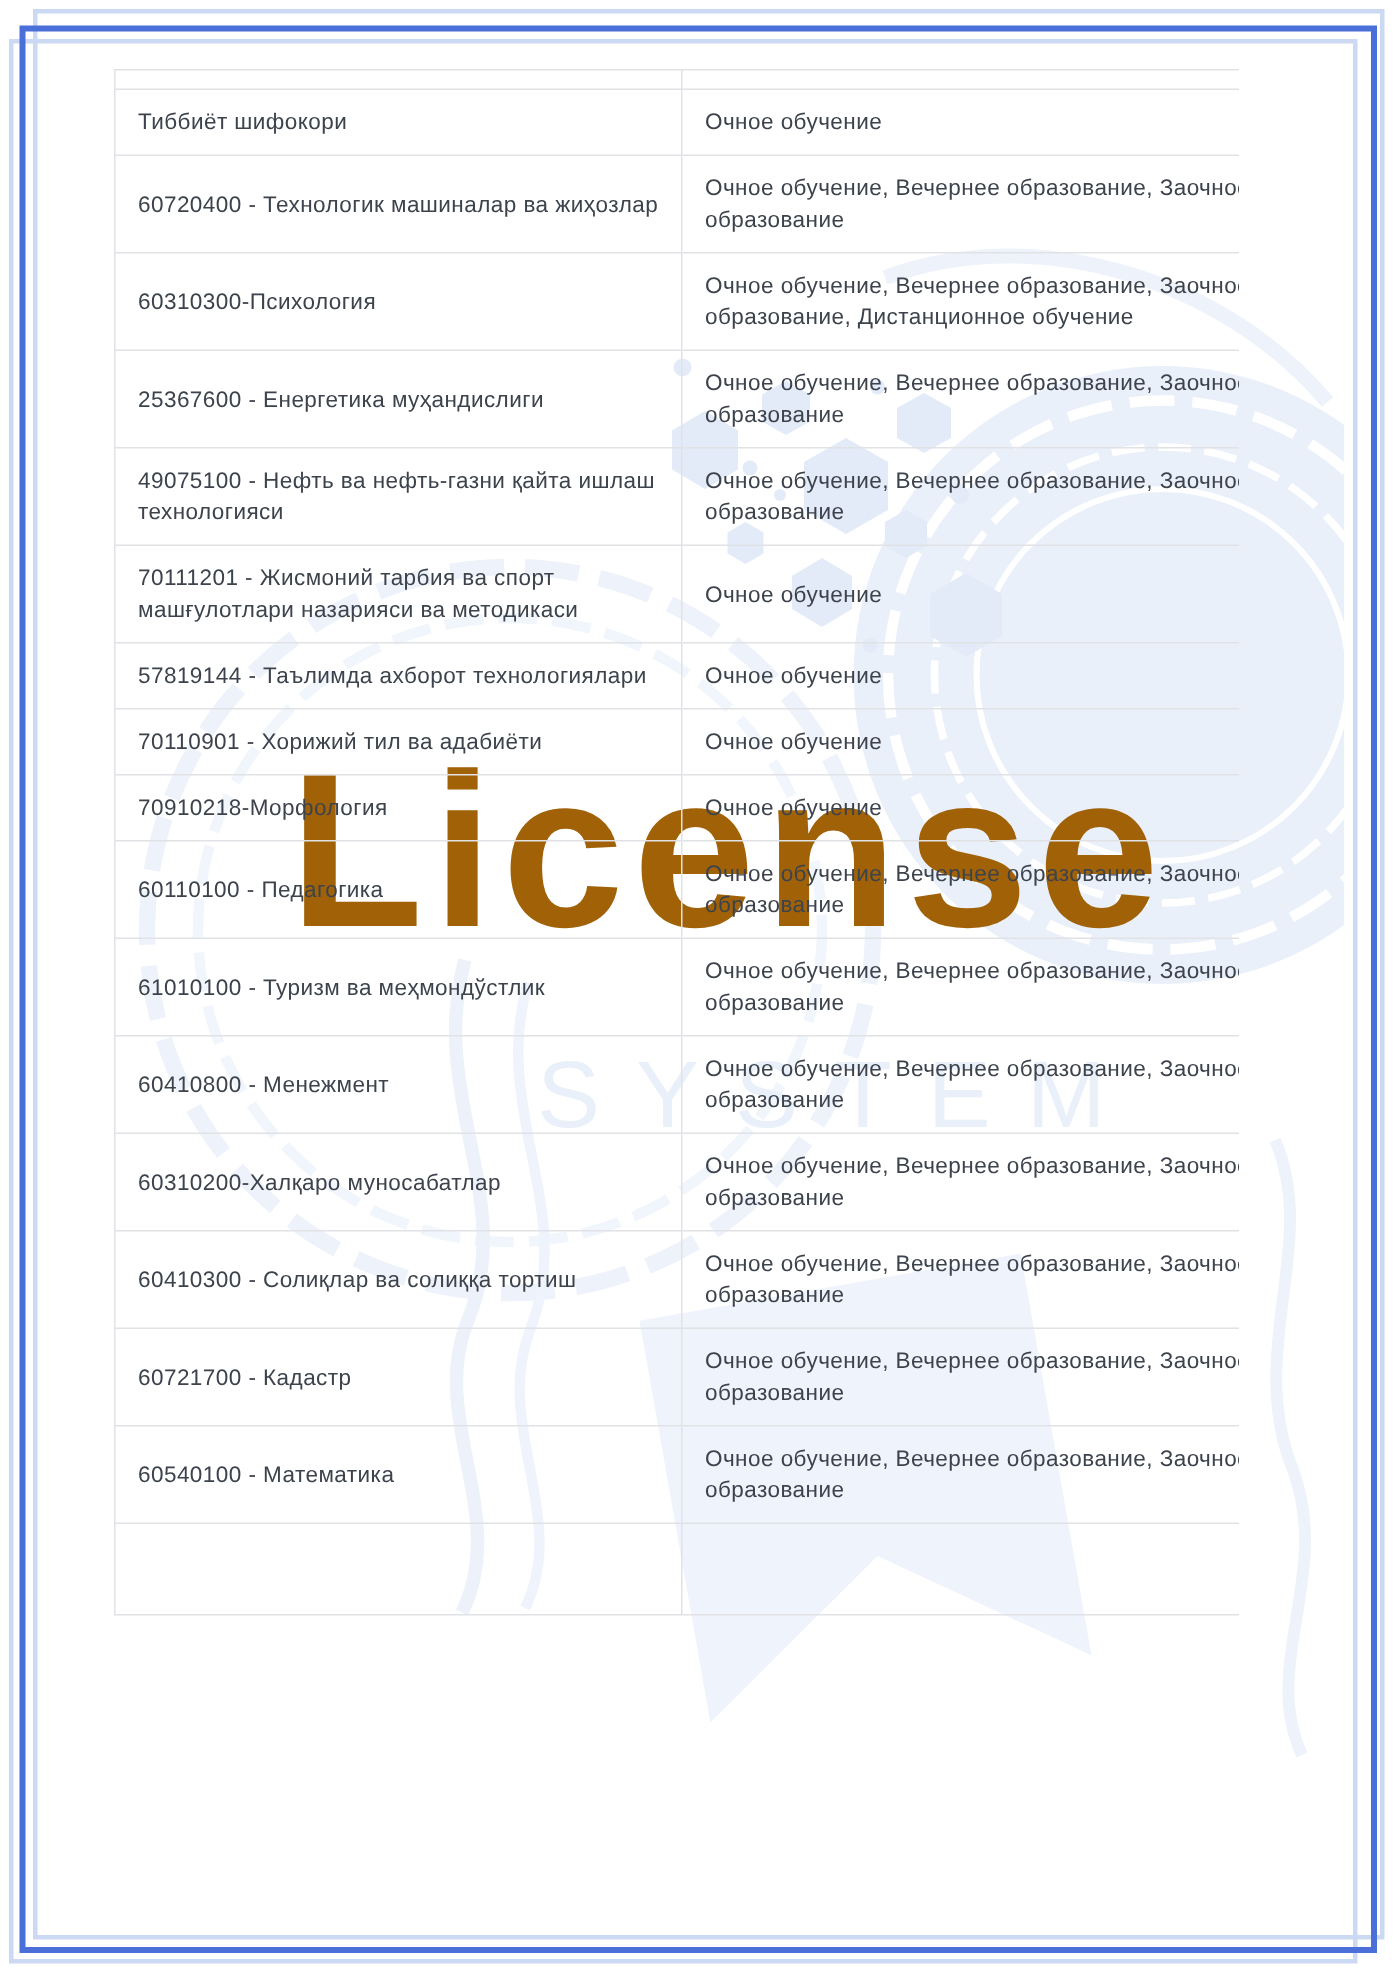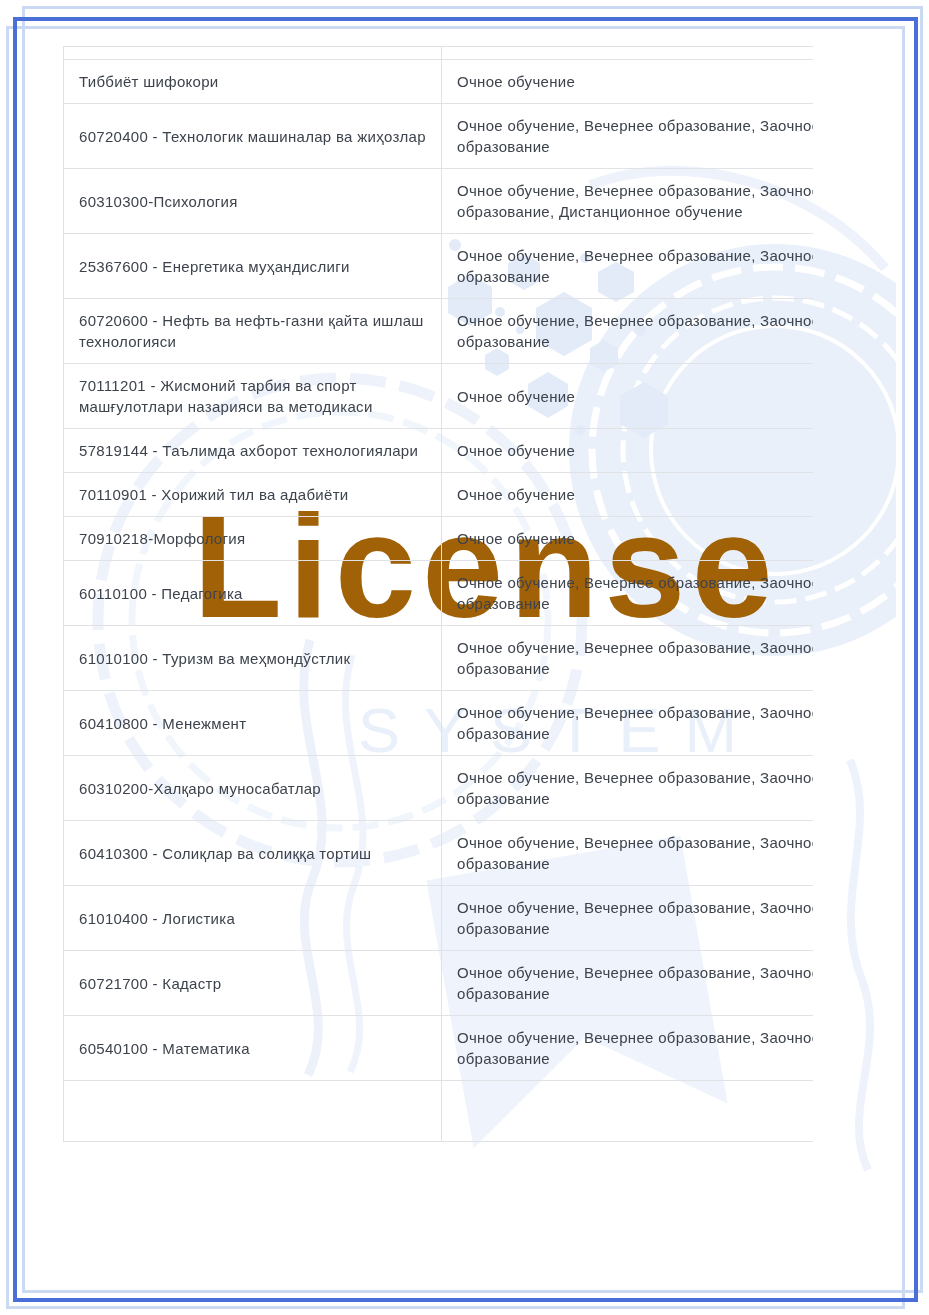--- a/index.html
+++ b/index.html
@@ -33,21 +33,21 @@
     color: #a16207; line-height: 150px;
   }
   .wm-system {
     left: 358px; top: 700px;
     font-size: 63px; font-weight: 400; letter-spacing: 24px;
     color: #e9f0fa; line-height: 60px;
   }
 
   
   .table-wrap {
-    position: absolute; left: 63px; top: 46px;
+    position: absolute; left: 76px; top: 46px;
     width: 750px; height: 1231px;
     overflow: hidden; z-index: 1;
   }
   table.programs {
     border-collapse: collapse; table-layout: fixed;
     width: 812px;
   }
   table.programs td {
     border: 1px solid #e1e2e5;
     padding: 11px 15px;
@@ -138,21 +138,21 @@
           </tr>
           <tr>
             <td>60310300-Психология</td>
             <td>Очное обучение, Вечернее образование, Заочное образование, Дистанционное обучение</td>
           </tr>
           <tr>
             <td>25367600 - Енергетика муҳандислиги</td>
             <td>Очное обучение, Вечернее образование, Заочное образование</td>
           </tr>
           <tr>
-            <td>60720600 - Нефть ва нефть-газни қайта ишлаш технологияси</td>
+            <td>49075100 - Нефть ва нефть-газни қайта ишлаш технологияси</td>
             <td>Очное обучение, Вечернее образование, Заочное образование</td>
           </tr>
           <tr>
             <td>70111201 - Жисмоний тарбия ва спорт машғулотлари назарияси ва методикаси</td>
             <td>Очное обучение</td>
           </tr>
           <tr>
             <td>57819144 - Таълимда ахборот технологиялари</td>
             <td>Очное обучение</td>
           </tr>
@@ -175,24 +175,20 @@
           <tr>
             <td>60410800 - Менежмент</td>
             <td>Очное обучение, Вечернее образование, Заочное образование</td>
           </tr>
           <tr>
             <td>60310200-Халқаро муносабатлар</td>
             <td>Очное обучение, Вечернее образование, Заочное образование</td>
           </tr>
           <tr>
             <td>60410300 - Солиқлар ва солиққа тортиш</td>
-            <td>Очное обучение, Вечернее образование, Заочное образование</td>
-          </tr>
-          <tr>
-            <td>61010400 - Логистика</td>
             <td>Очное обучение, Вечернее образование, Заочное образование</td>
           </tr>
           <tr>
             <td>60721700 - Кадастр</td>
             <td>Очное обучение, Вечернее образование, Заочное образование</td>
           </tr>
           <tr>
             <td>60540100 - Математика</td>
             <td>Очное обучение, Вечернее образование, Заочное образование</td>
           </tr>

